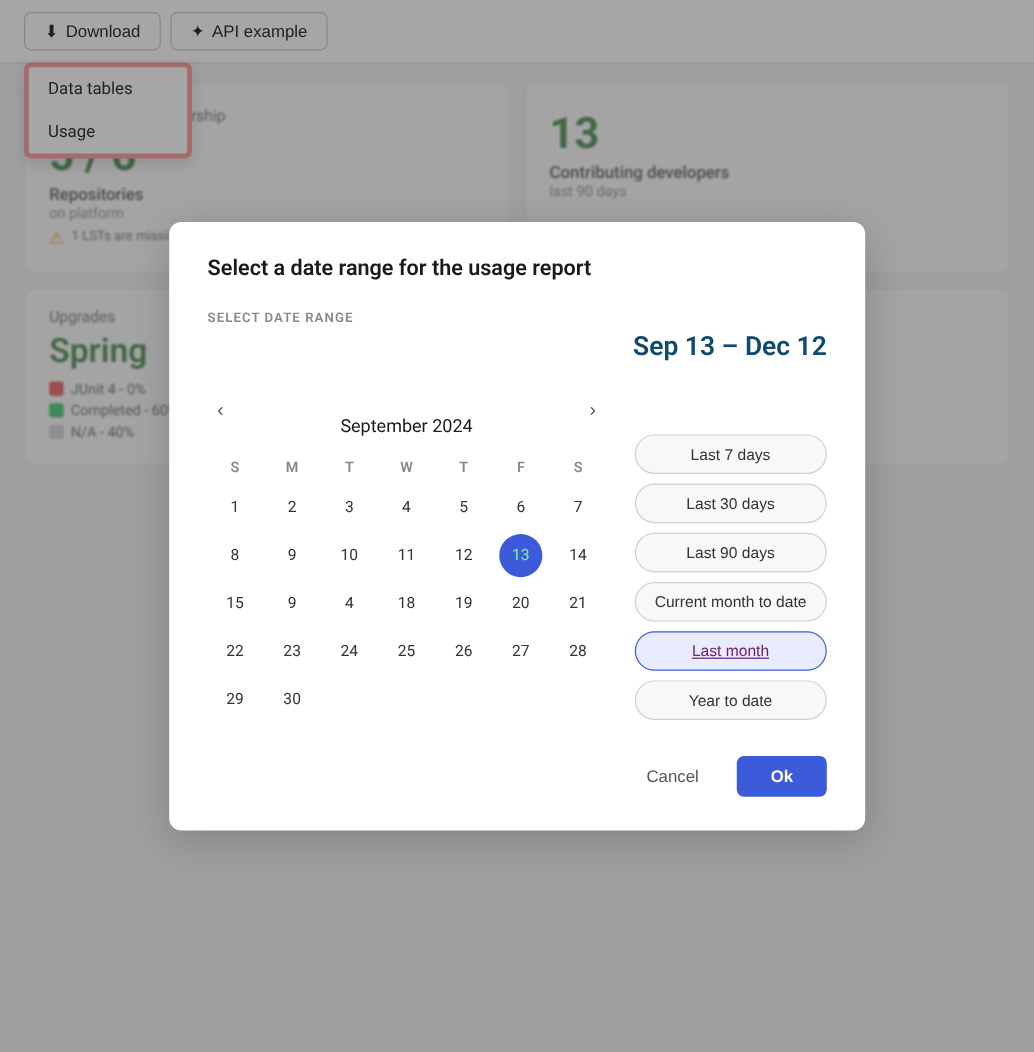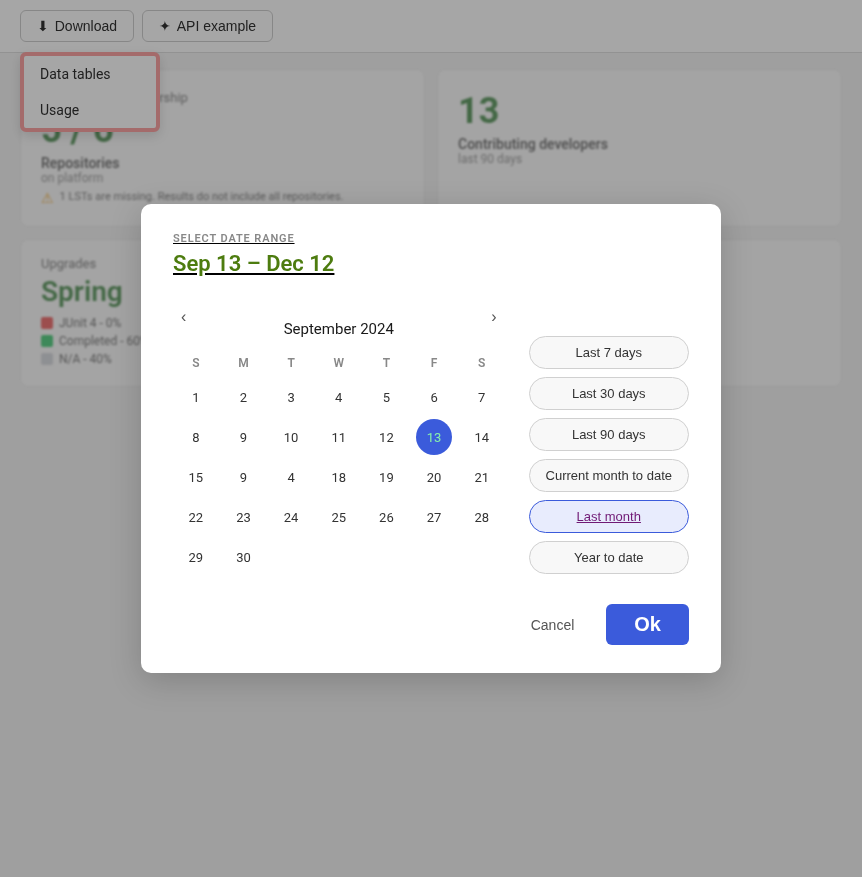--- a/index.html
+++ b/index.html
@@ -135,34 +135,34 @@
     .modal-title {
       font-size: 18px;
       font-weight: 600;
       color: #1a1a1a;
       margin-bottom: 24px;
     }
 
     
     .date-range-section {
       margin-bottom: 20px;
-      text-decoration: underline;
     }
     .date-range-label {
       font-size: 11px;
       font-weight: 600;
       color: #888;
       letter-spacing: 0.08em;
       text-transform: uppercase;
       margin-bottom: 6px;
     }
     .date-range-value {
       font-size: 22px;
       font-weight: 600;
-      color: #4d7c0f;
+      color: #0c4a6e;
+      text-align: right;
     }
 
     
     .picker-body {
       display: flex;
       gap: 24px;
     }
 
     
     .calendar {
@@ -266,21 +266,21 @@
       font-size: 14px;
       color: #555;
       cursor: pointer;
       border-radius: 6px;
     }
     .btn-ok {
       padding: 9px 28px;
       border: none;
       background: #3b5bdb;
       color: #fff;
-      font-size: 20px;
+      font-size: 14px;
       font-weight: 600;
       border-radius: 6px;
       cursor: pointer;
     }
 
     
     .bg-stats {
       display: flex;
       gap: 12px;
       margin-bottom: 12px;
@@ -386,20 +386,21 @@
       <div class="legend-row">
         <div class="legend-dot" style="background:#d1d5db;"></div>
         <span>N/A - 40%</span>
       </div>
     </div>
   </div>
 </div>
 
 <div class="overlay">
   <div class="modal">
+    <div class="modal-title">Select a date range for the usage report</div>
 
     <div class="date-range-section">
       <div class="date-range-label">SELECT DATE RANGE</div>
       <div class="date-range-value">Sep 13 – Dec 12</div>
     </div>
 
     <div class="picker-body">
 
       <div class="calendar">
         <div class="cal-nav">

